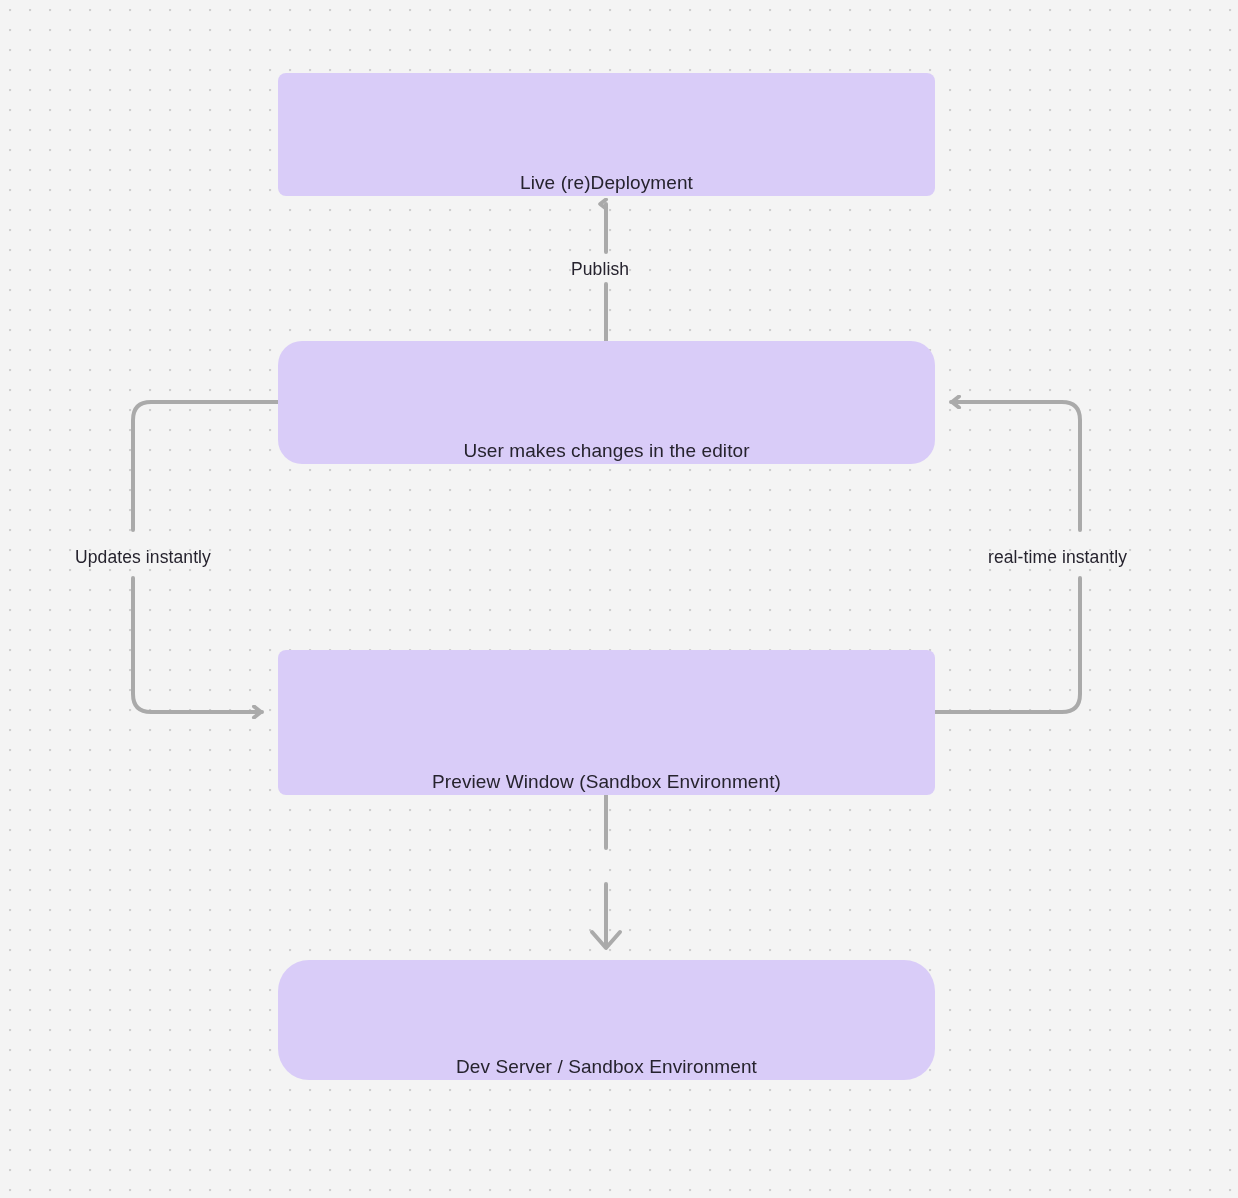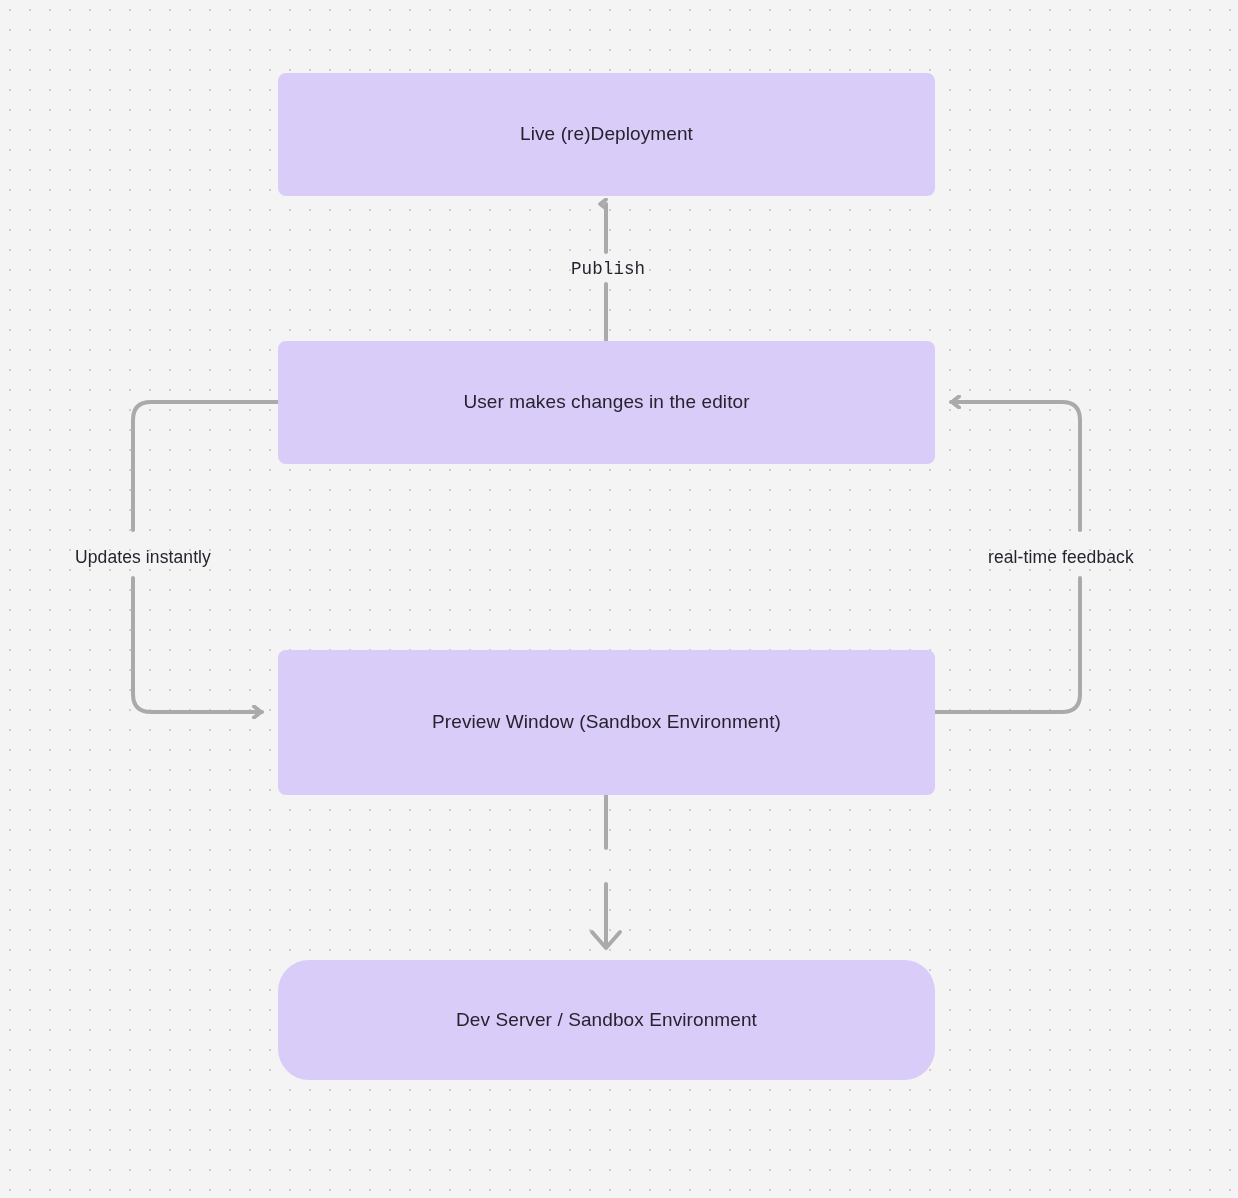--- a/index.html
+++ b/index.html
@@ -33,47 +33,47 @@
     height: 1198px;
   }
 
   
   .node {
     position: absolute;
     box-sizing: border-box;
     background: #d9ccf8;
     border-radius: 8px;
     display: flex;
-    align-items: center;
+    align-items: flex-end;
     justify-content: center;
     color: #26232e;
     font-size: 19px;
     letter-spacing: 0.1px;
   }
   .node-label {
     text-align: center;
     line-height: 1.3;
     padding: 0 14px;
   }
 
   #node-live       { left: 278px; top: 73px;  width: 657px; height: 123px; }
-  #node-user-edit  { left: 278px; top: 341px; width: 657px; height: 123px; }
+  #node-user-edit  { left: 278px; top: 341px; width: 657px; height: 123px; border-radius: 24px; }
   #node-preview    { left: 278px; top: 650px; width: 657px; height: 145px; }
   #node-dev-server { left: 278px; top: 960px; width: 657px; height: 120px; border-radius: 31px; }
 
   
   .edge-label {
     position: absolute;
     color: #26232e;
     font-size: 17.5px;
     white-space: nowrap;
     background: transparent;
     letter-spacing: 0.1px;
   }
-  #label-publish   { left: 571px; top: 259px; font-family: Liberation Mono, monospace; }
+  #label-publish   { left: 571px; top: 259px; }
   #label-updates   { left: 48px;  top: 547px; margin-left: 27px; }
   #label-realtime  { left: 988px; top: 547px; }
   #label-spun-up   { left: 416px; top: 856px; }
 </style>
 </head>
 <body>
 
 <div id="canvas">
 
   <svg id="edges" viewBox="0 0 1238 1198" xmlns="http://www.w3.org/2000/svg">
@@ -119,15 +119,15 @@
   <div class="node" id="node-preview">
     <span class="node-label">Preview Window (Sandbox Environment)</span>
   </div>
 
   <div class="node" id="node-dev-server">
     <span class="node-label">Dev Server / Sandbox Environment</span>
   </div>
 
   <div class="edge-label" id="label-publish">Publish</div>
   <div class="edge-label" id="label-updates">Updates instantly</div>
-  <div class="edge-label" id="label-realtime">real-time feedback</div>
+  <div class="edge-label" id="label-realtime">real-time instantly</div>
 
 </div>
 
 </body></html>

